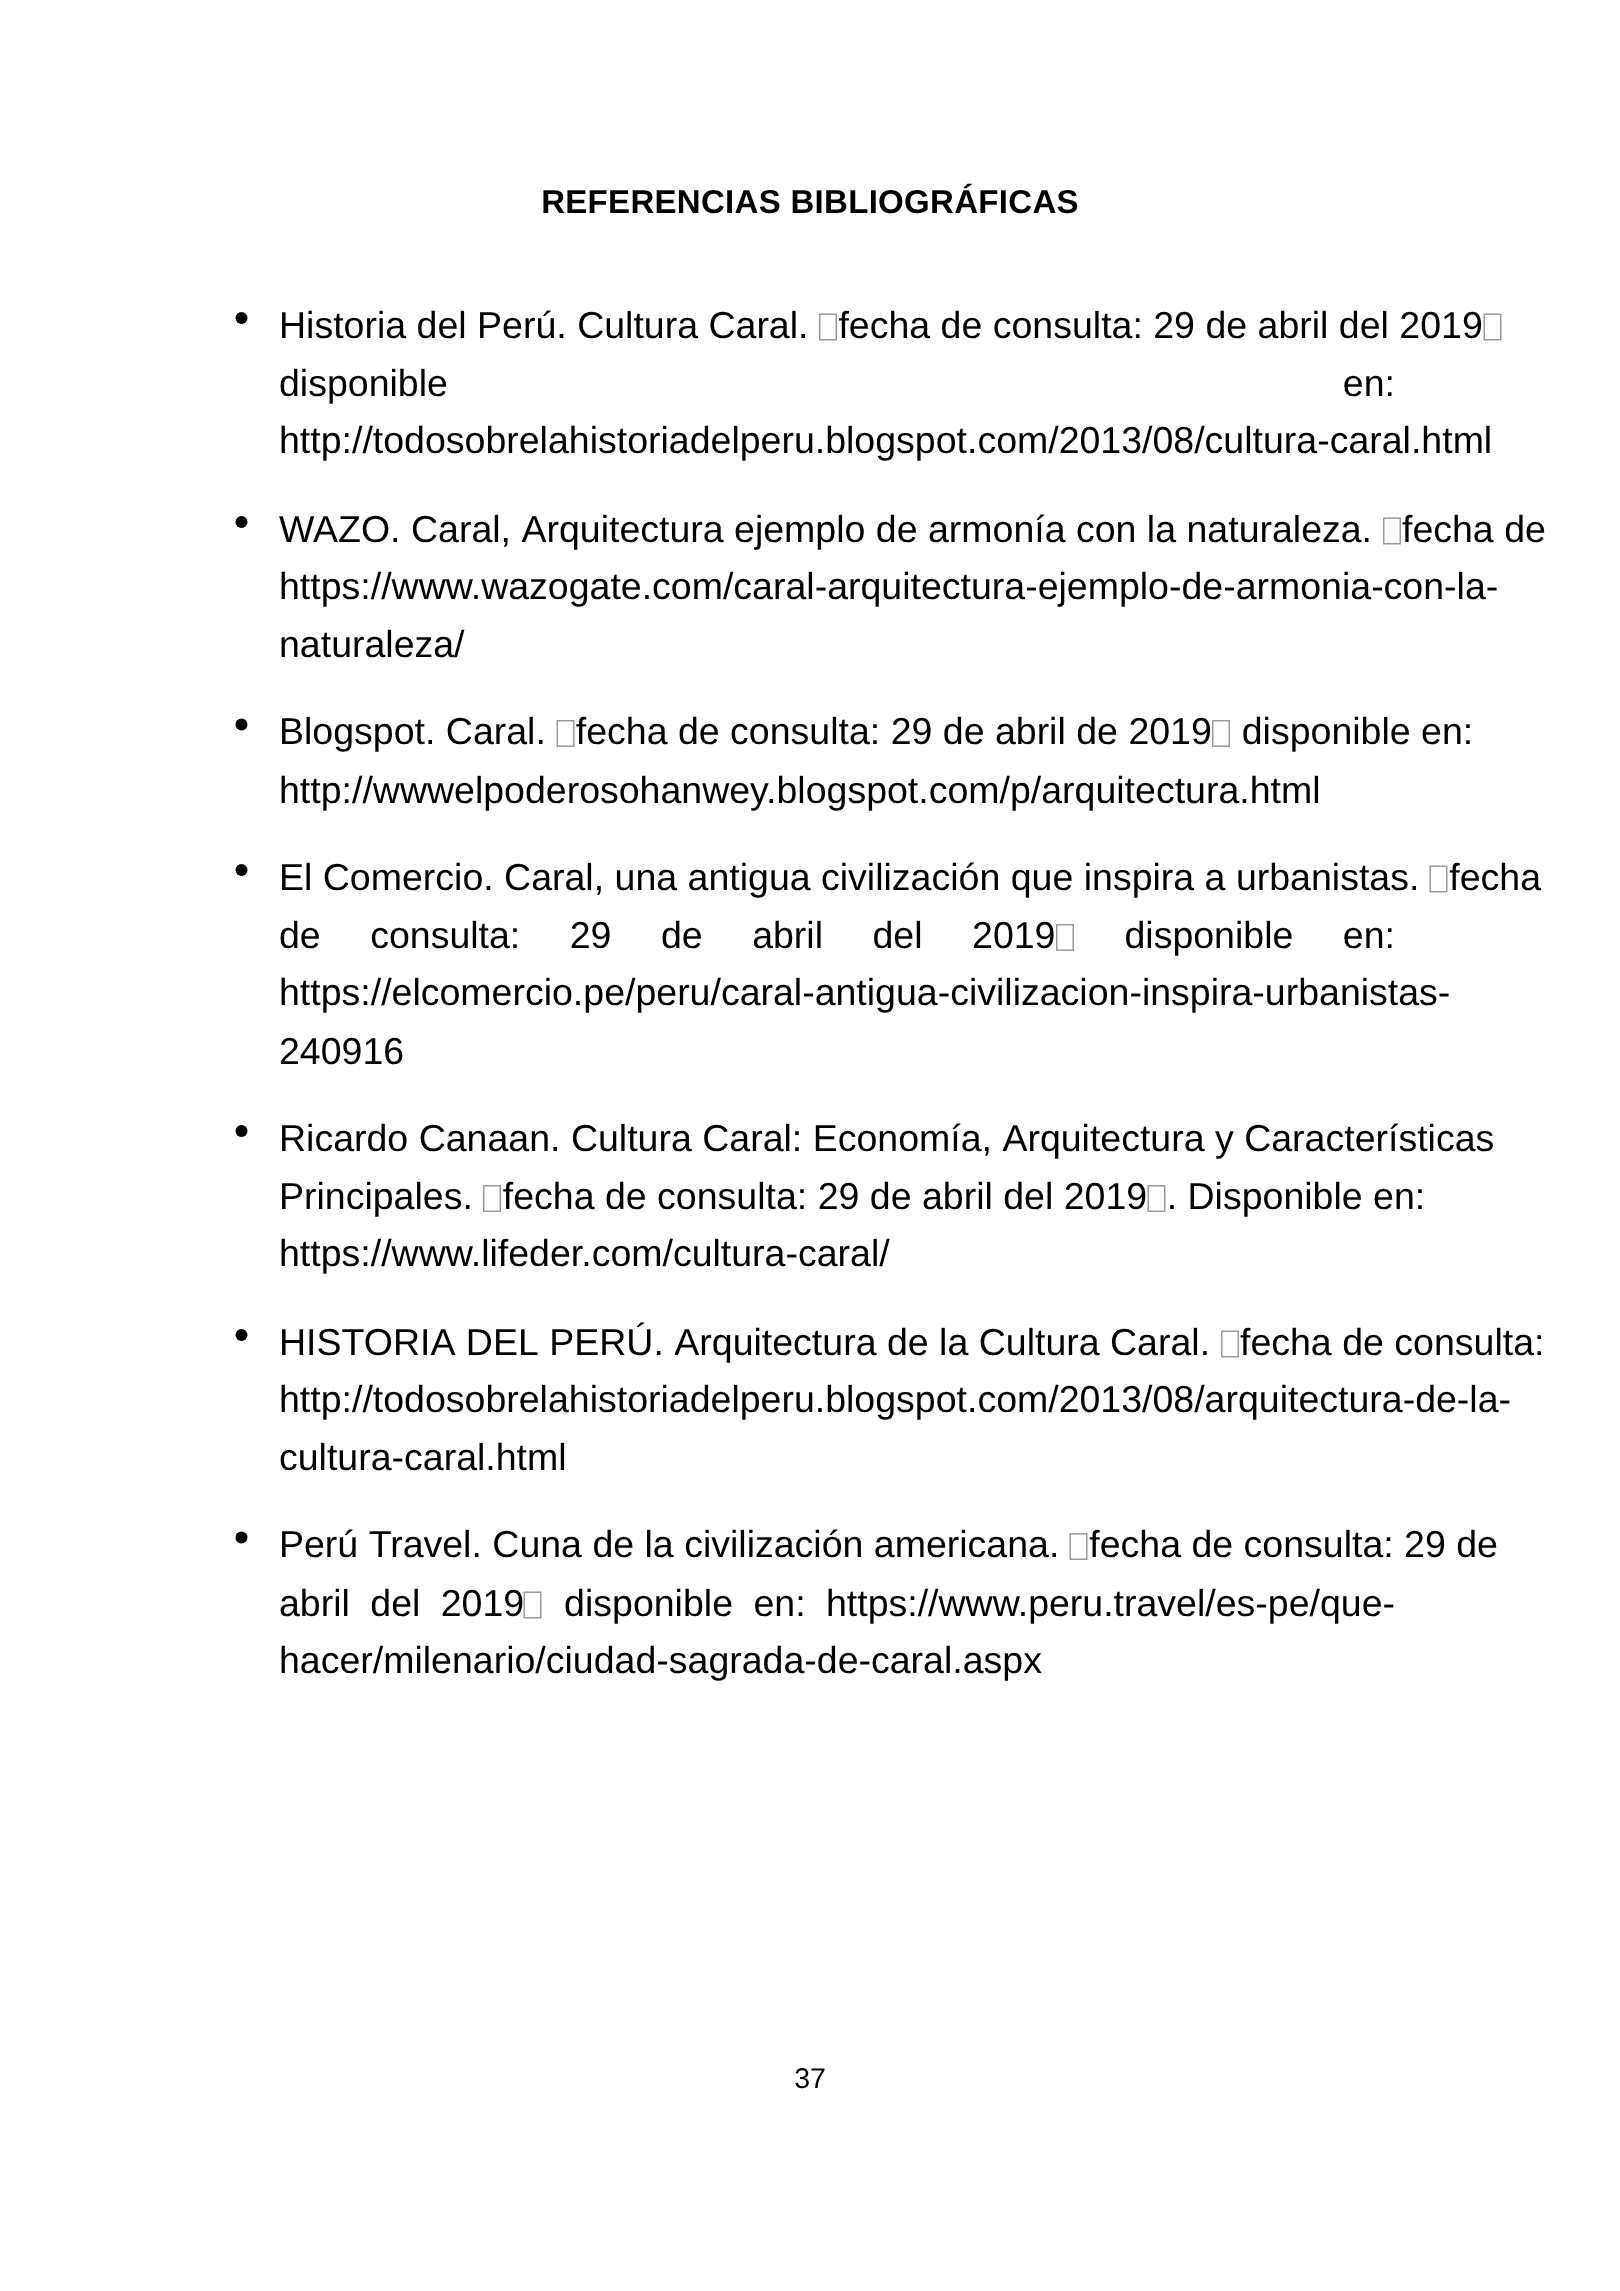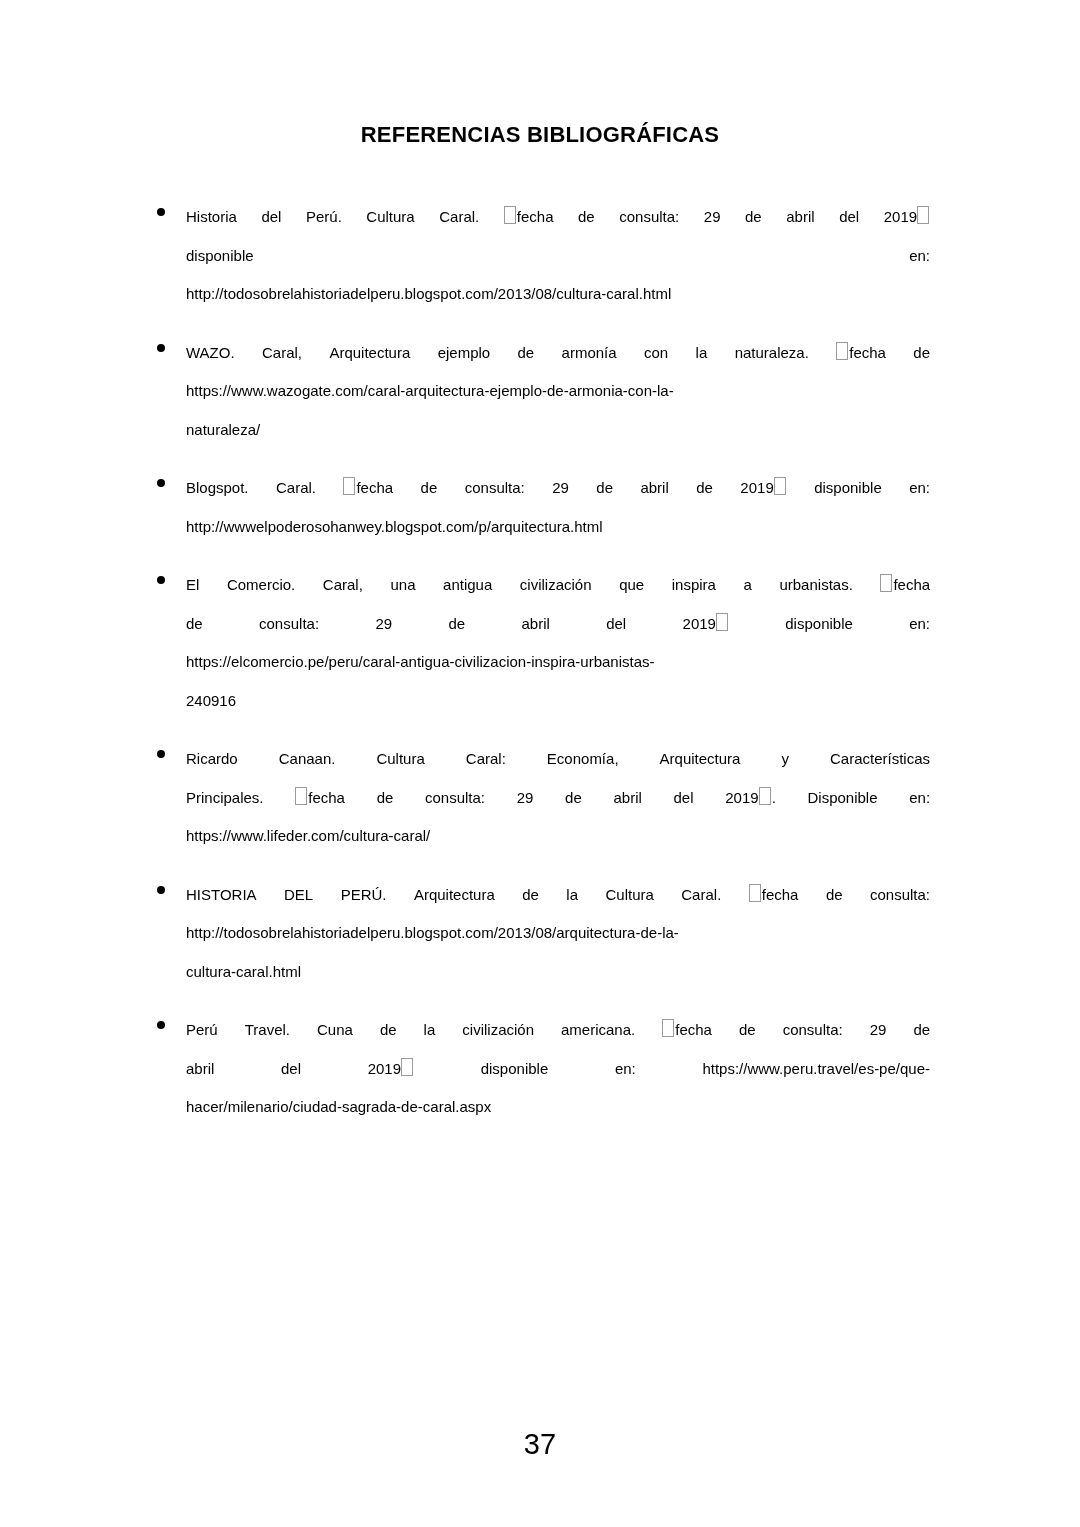--- a/index.html
+++ b/index.html
@@ -43,21 +43,21 @@
   .ref-bullet {
     position: absolute;
     left: 7px;
     top: 10px;
     width: 8px;
     height: 8px;
     background: #000;
     border-radius: 50%;
   }
   .ref-body {
-    font-size: 15px;
+    font-size: 25px;
     line-height: 38.5px;
   }
   
   .ln {
     display: block;
     text-align: justify;
     text-align-last: justify;
     white-space: nowrap;
   }
   .ln.last {
@@ -71,25 +71,25 @@
     display: inline-block;
     width: 12px;
     height: 18px;
     border: 1.5px solid #9a9a9a;
     box-sizing: border-box;
     vertical-align: -2px;
     margin: 0 1px 0 0;
   }
   .page-number {
     position: absolute;
-    top: 1428px;
+    top: 1376px;
     left: 0;
     width: 1080px;
     text-align: center;
-    font-size: 29px;
+    font-size: 19px;
   }
 </style>
 </head>
 <body>
 
 <div class="page">
 
   <div class="doc-title">REFERENCIAS BIBLIOGRÁFICAS</div>
 
   <div class="ref-list">

